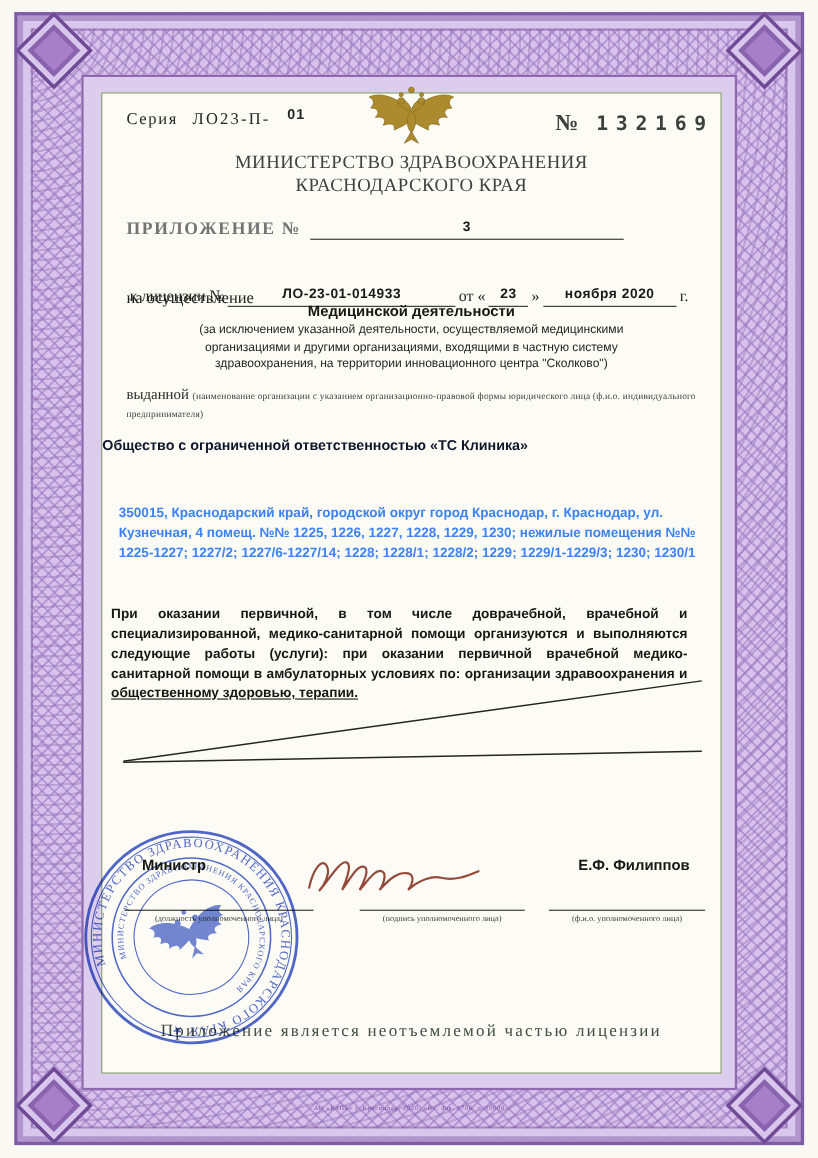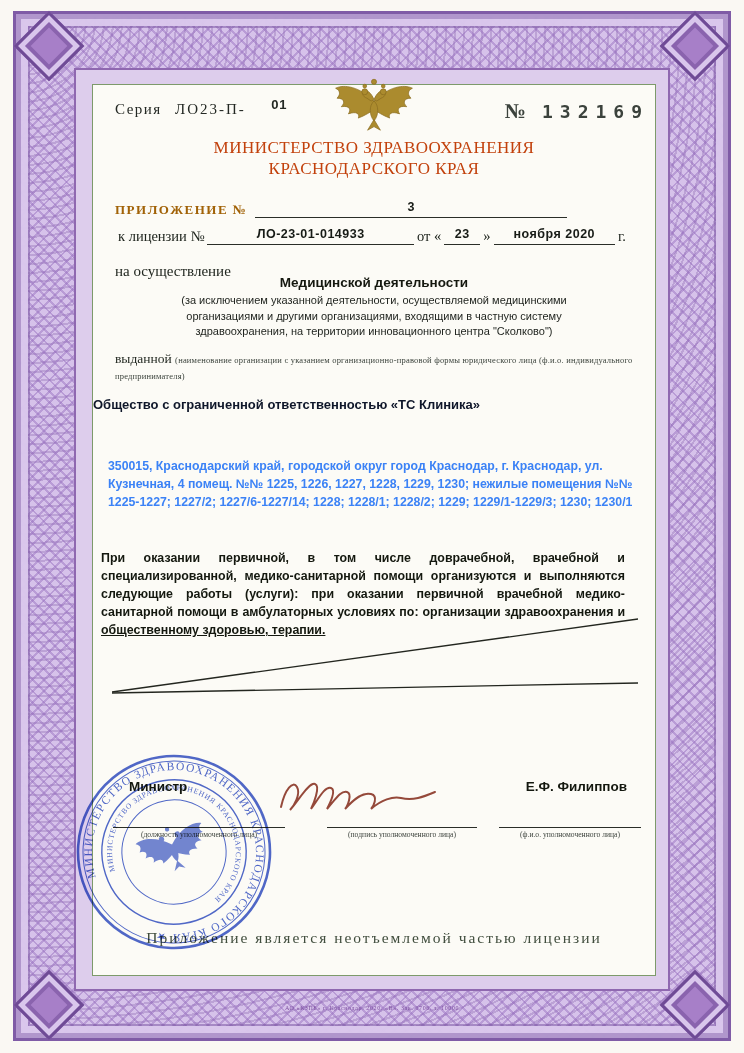--- a/index.html
+++ b/index.html
@@ -18,37 +18,37 @@
   .corner{position:absolute;width:44px;height:44px;transform:rotate(45deg);background:#a77fc8;border:3px solid #6f4b96;
     box-shadow: inset 0 0 0 5px #d9c6ec, inset 0 0 0 9px #8a63ae;}
   .corner.tl{left:24px;top:21px}.corner.tr{right:24px;top:21px}
   .corner.bl{left:24px;bottom:23px}.corner.br{right:24px;bottom:23px}
   .mat{position:absolute;left:74px;top:68px;right:74px;bottom:62px;background:#ddcdec;border:2px solid #8f68b0;}
 
   
   .sheet{position:absolute;left:92px;top:84px;width:562px;height:890px;background:#fcfbf6;border:1.5px solid #7d9a6b;}
 
   .hdr-series{position:absolute;left:22px;top:16px;font-size:15px;letter-spacing:1.5px;color:#232823;}
-  .hdr-series .typedv{font:700 13px "Liberation Sans",sans-serif;position:relative;top:-5px;margin-left:20px;letter-spacing:1px;}
+  .hdr-series .typedv{font:700 13px "Liberation Sans",sans-serif;position:relative;top:-5px;margin-left:10px;letter-spacing:1px;}
   .emblem{position:absolute;left:50%;top:-11px;transform:translateX(-50%);}
   .hdr-number{position:absolute;right:6px;top:14px;color:#3b423c;white-space:nowrap;text-align:right;}
   .hdr-number .nsign{font-size:21px;font-weight:700;margin-right:16px;}
   .hdr-number .nval{font:700 18px "DejaVu Sans Mono",monospace;letter-spacing:7px;}
 
-  .title{position:absolute;left:0;right:0;top:52px;text-align:center;font-size:17px;color:#c2410c;letter-spacing:0.5px;line-height:21px;}
+  .title{position:absolute;left:0;right:0;top:52px;text-align:center;font-size:17px;color:#404040;letter-spacing:0.5px;line-height:21px;}
 
   .annex-row{position:absolute;left:22px;top:114px;display:flex;width:452px;align-items:flex-end;}
-  .annex-label{font-weight:700;font-size:13px;letter-spacing:1.5px;color:#a16207;white-space:nowrap;}
+  .annex-label{font-weight:700;font-size:16px;letter-spacing:1.5px;color:#737373;white-space:nowrap;}
   .blank{border-bottom:1.2px solid #2a2e28;text-align:center;}
   .annex-row .blank{flex:1;margin-left:8px;}
   .typed{font:700 12.5px "Liberation Sans",sans-serif;position:relative;top:-2px;color:#171b16;letter-spacing:0.5px;}
 
   .lic-row{position:absolute;left:22px;right:26px;top:142px;display:flex;align-items:flex-end;font-size:14.5px;color:#20261f;}
   .lic-row .lbl{white-space:nowrap;padding:0 3px;}
-  .lic-row .b1{flex:1.7;}
+  .lic-row .b1{flex:1.7;margin-top:34px;}
   .lic-row .b2{width:36px;}
   .lic-row .b3{flex:1;}
 
   .carry{position:absolute;left:22px;top:178px;font-size:15px;color:#20261f;}
   .act-title{position:absolute;left:0;right:0;top:190px;text-align:center;font:700 13.5px "Liberation Sans",sans-serif;color:#15180f;}
   .act-note{position:absolute;left:50%;transform:translateX(-50%);top:208px;width:452px;text-align:center;
     font:11px/15.5px "Liberation Sans",sans-serif;color:#1d211c;}
   .issued{position:absolute;left:22px;right:22px;top:266px;font-size:13.5px;color:#242a23;}
   .issued .note{font-size:8.5px;color:#39413a;letter-spacing:0.2px;}
   .org{position:absolute;left:0;right:0;top:312px;text-align:left;font:700 13px "Liberation Sans",sans-serif;color:#0f172a;}

